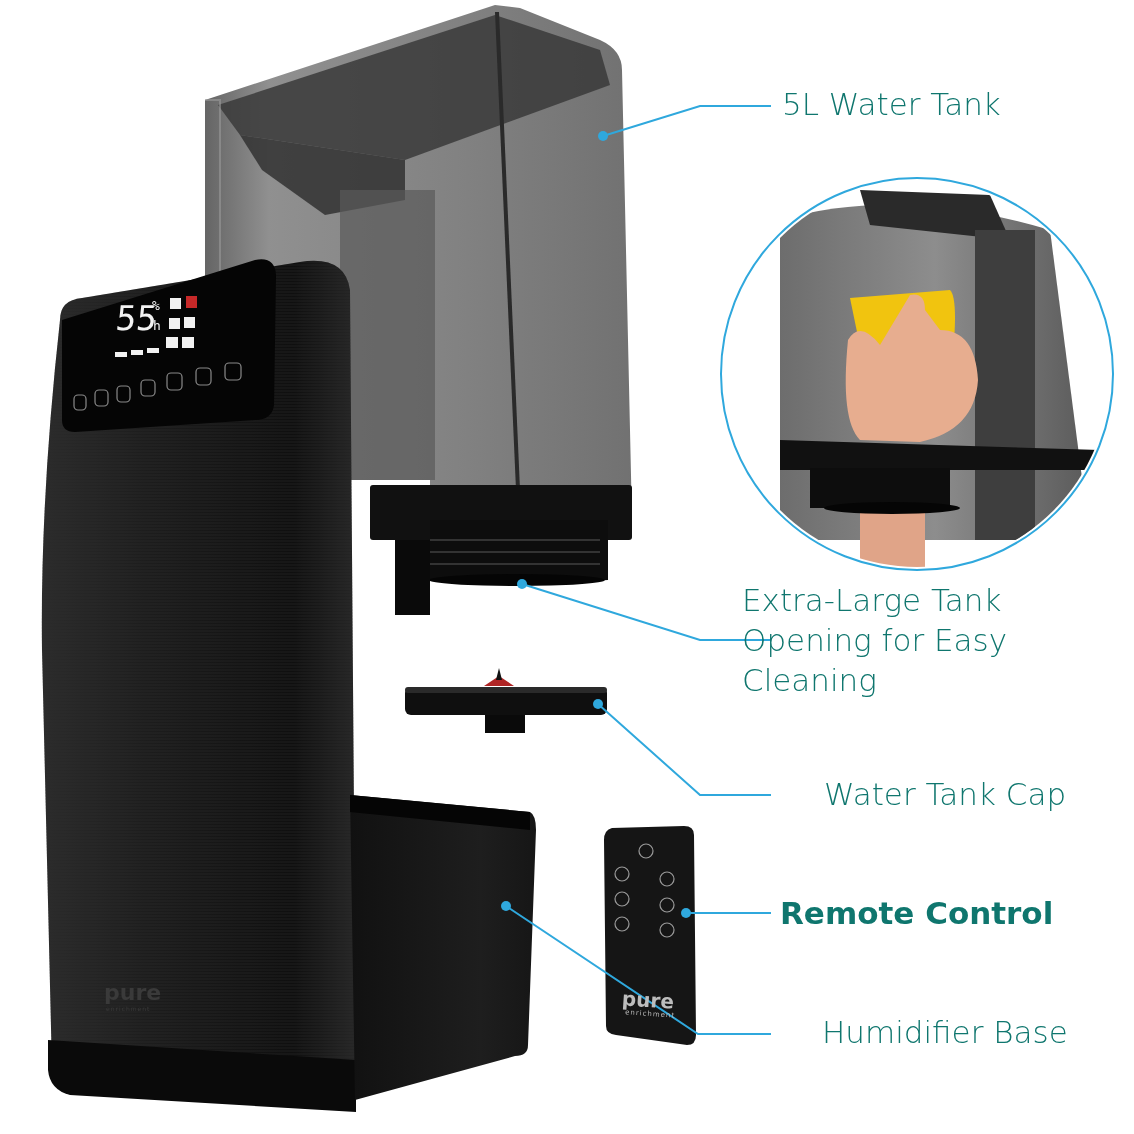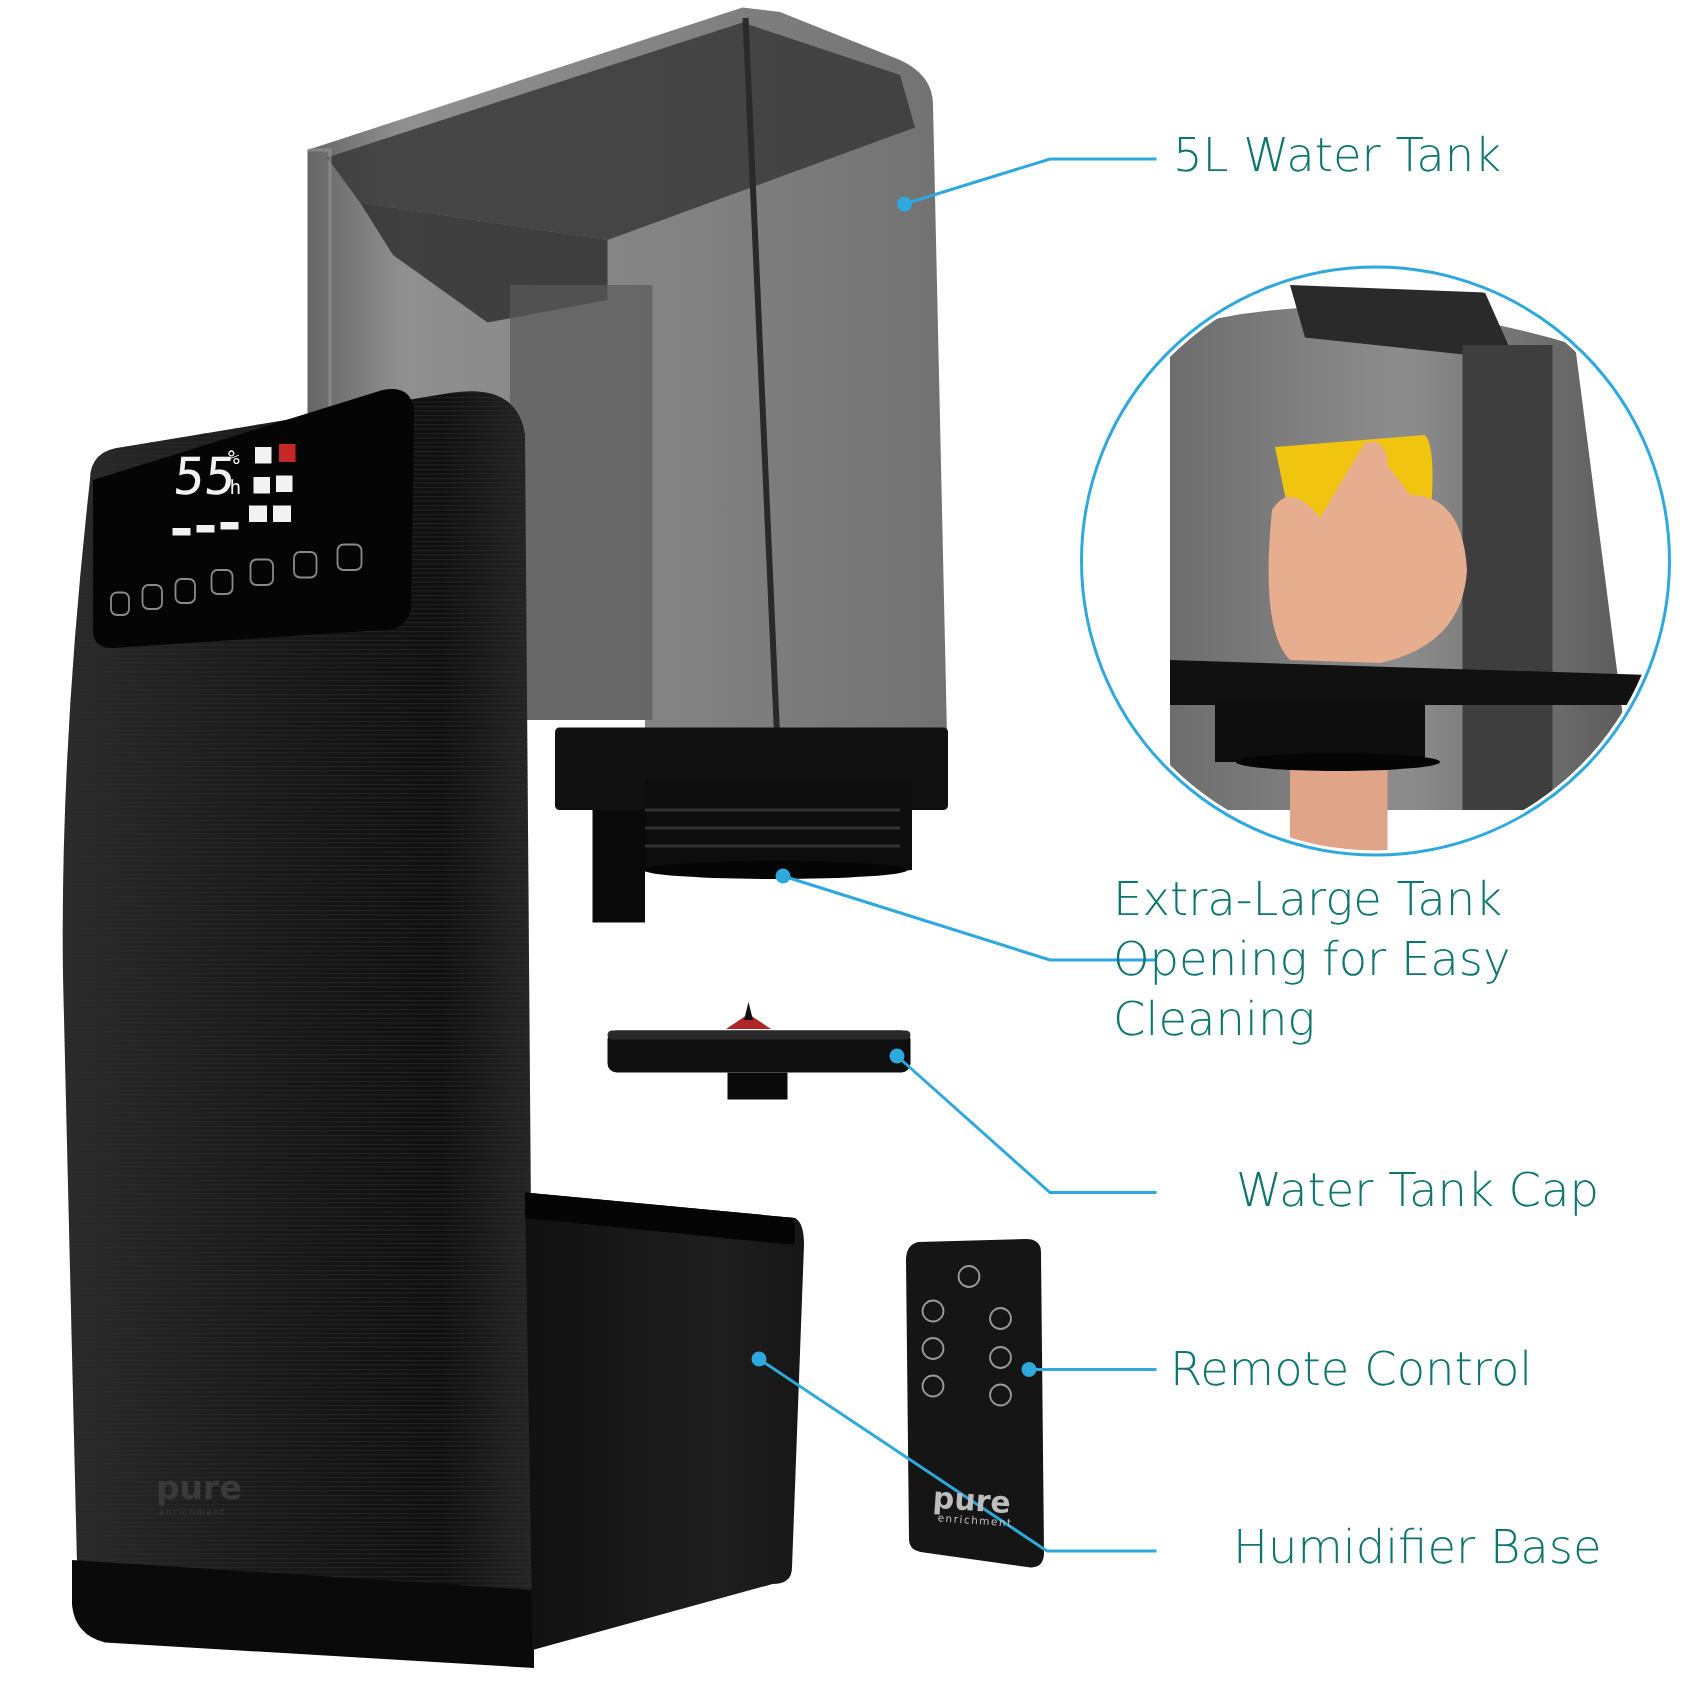--- a/index.html
+++ b/index.html
@@ -163,14 +163,14 @@
 
 <div class="remote-logo" style="left:622px;top:988px;font-size:20px;font-weight:bold;transform:rotate(4deg);">pure</div>
 <div class="remote-logo" style="left:625px;top:1010px;font-size:7px;letter-spacing:1px;transform:rotate(4deg);">enrichment</div>
 
 <div class="base-logo" style="left:104px;top:980px;font-size:22px;font-weight:bold;">pure</div>
 <div class="base-logo" style="left:106px;top:1005px;font-size:6px;letter-spacing:1px;">enrichment</div>
 
 <div class="label" style="left:782px;top:84px;">5L Water Tank</div>
 <div class="label multi" style="left:742px;top:580px;">Extra-Large Tank Opening for Easy Cleaning</div>
 <div class="label" style="left:824px;top:774px;">Water Tank Cap</div>
-<div class="label" style="left:780px;top:893px;">Remote Control</div>
+<div class="label" style="left:780px;top:893px;font-weight:bold;">Remote Control</div>
 <div class="label" style="left:822px;top:1012px;">Humidifier Base</div>
 
 </body></html>

